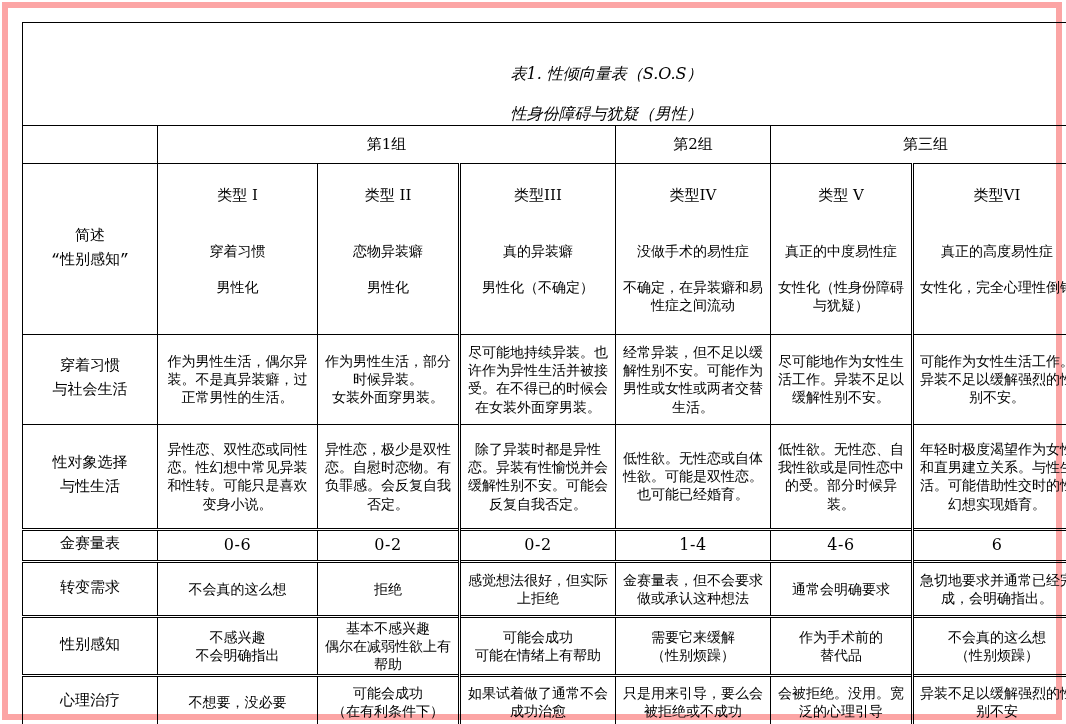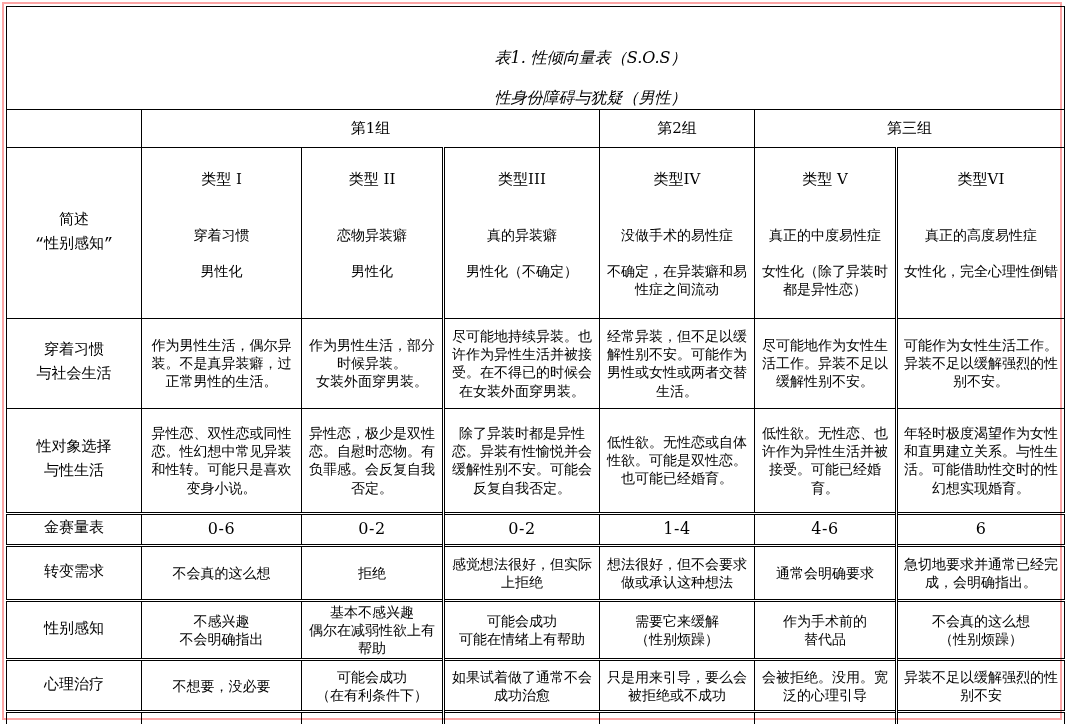--- a/index.html
+++ b/index.html
@@ -4,21 +4,21 @@
 <style>
   * { margin:0; padding:0; box-sizing:border-box; }
   html,body { background:#ffffff; }
   body {
     width:1066px; height:724px; position:relative;
     font-family:"DejaVu Serif","Liberation Serif",serif;
     color:#000;
   }
   .page {
     position:absolute; top:2px; left:2px; width:1060px; height:718px;
-    border:2px solid #fca5a5; padding:2px; background:#fff;
+    border:6px solid #fca5a5; padding:14px; background:#fff;
   }
   table.sos {
     border-collapse:collapse; width:100%; height:100%; table-layout:fixed;
   }
   td, th {
     border:1px solid #000; font-weight:normal;
     text-align:center; vertical-align:middle;
     font-size:14px; line-height:1.3;
     padding:1px 3px; white-space:pre-line; overflow:hidden;
   }
@@ -105,21 +105,21 @@
       <td class="type-cell">
         <div class="type-label">类型IV</div>
         <div>没做手术的易性症
 
 不确定，在异装癖和易性症之间流动</div>
       </td>
       <td class="type-cell">
         <div class="type-label">类型 V</div>
         <div>真正的中度易性症
 
-女性化（除了异装时都是异性恋）</div>
+女性化（性身份障碍与犹疑）</div>
       </td>
       <td class="type-cell v-dbl">
         <div class="type-label">类型VI</div>
         <div>真正的高度易性症
 
 女性化，完全心理性倒错</div>
       </td>
     </tr>
 
     <tr class="r-dress">
@@ -134,40 +134,40 @@
       <td class="v-dbl">可能作为女性生活工作。异装不足以缓解强烈的性别不安。</td>
     </tr>
 
     <tr class="r-sex">
       <td class="row-header">性对象选择
 与性生活</td>
       <td>异性恋、双性恋或同性恋。性幻想中常见异装和性转。可能只是喜欢变身小说。</td>
       <td>异性恋，极少是双性恋。自慰时恋物。有负罪感。会反复自我否定。</td>
       <td class="v-dbl">除了异装时都是异性恋。异装有性愉悦并会缓解性别不安。可能会反复自我否定。</td>
       <td>低性欲。无性恋或自体性欲。可能是双性恋。也可能已经婚育。</td>
-      <td>低性欲。无性恋、也许作为异性生活并被接受。可能已经婚育。</td>
+      <td>低性欲。无性恋、自我性欲或是同性恋中的受。部分时候异装。</td>
       <td class="v-dbl">年轻时极度渴望作为女性和直男建立关系。与性生活。可能借助性交时的性幻想实现婚育。</td>
     </tr>
 
     <tr class="r-kinsey h-dbl">
       <td class="row-header">金赛量表</td>
       <td class="kinsey-cell">0-6</td>
       <td class="kinsey-cell">0-2</td>
       <td class="kinsey-cell v-dbl">0-2</td>
       <td class="kinsey-cell">1-4</td>
       <td class="kinsey-cell">4-6</td>
       <td class="kinsey-cell v-dbl">6</td>
     </tr>
 
     <tr class="r-conv h-dbl">
       <td class="row-header">转变需求</td>
       <td>不会真的这么想</td>
       <td>拒绝</td>
       <td class="v-dbl">感觉想法很好，但实际上拒绝</td>
-      <td>想法很好，但不会要求做或承认这种想法</td>
+      <td>金赛量表，但不会要求做或承认这种想法</td>
       <td>通常会明确要求</td>
       <td class="v-dbl">急切地要求并通常已经完成，会明确指出。</td>
     </tr>
 
     <tr class="r-estro h-dbl">
       <td class="row-header">性别感知</td>
       <td>不感兴趣
 不会明确指出</td>
       <td>基本不感兴趣
 偶尔在减弱性欲上有帮助</td>

